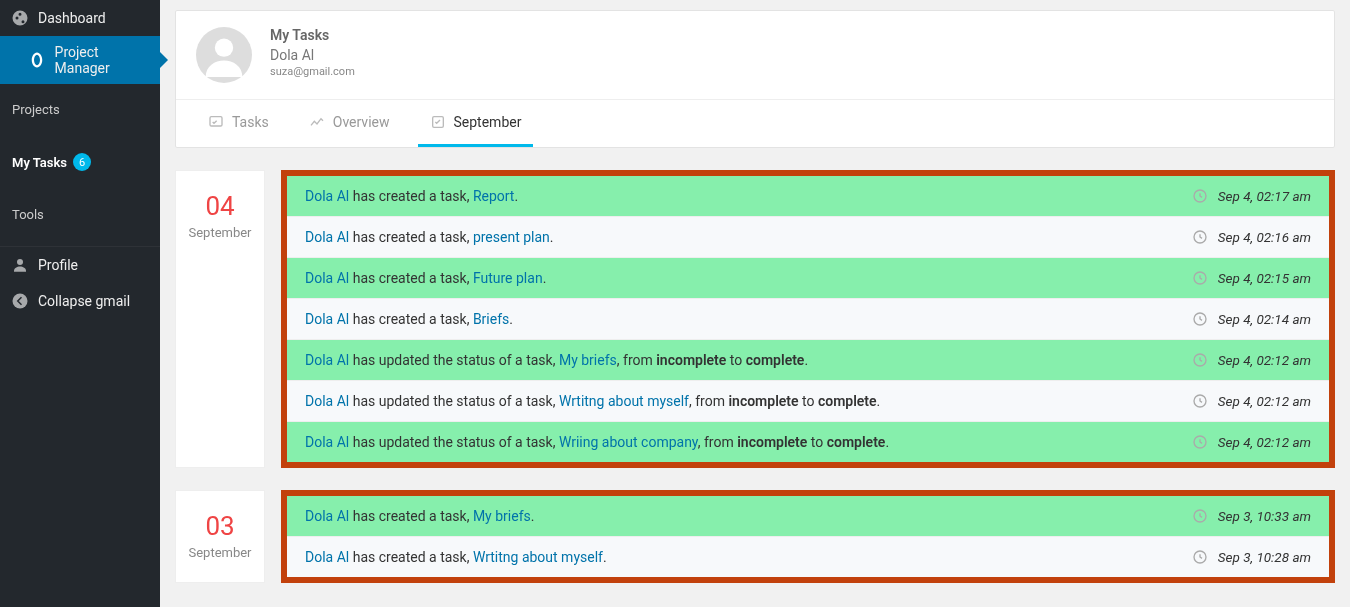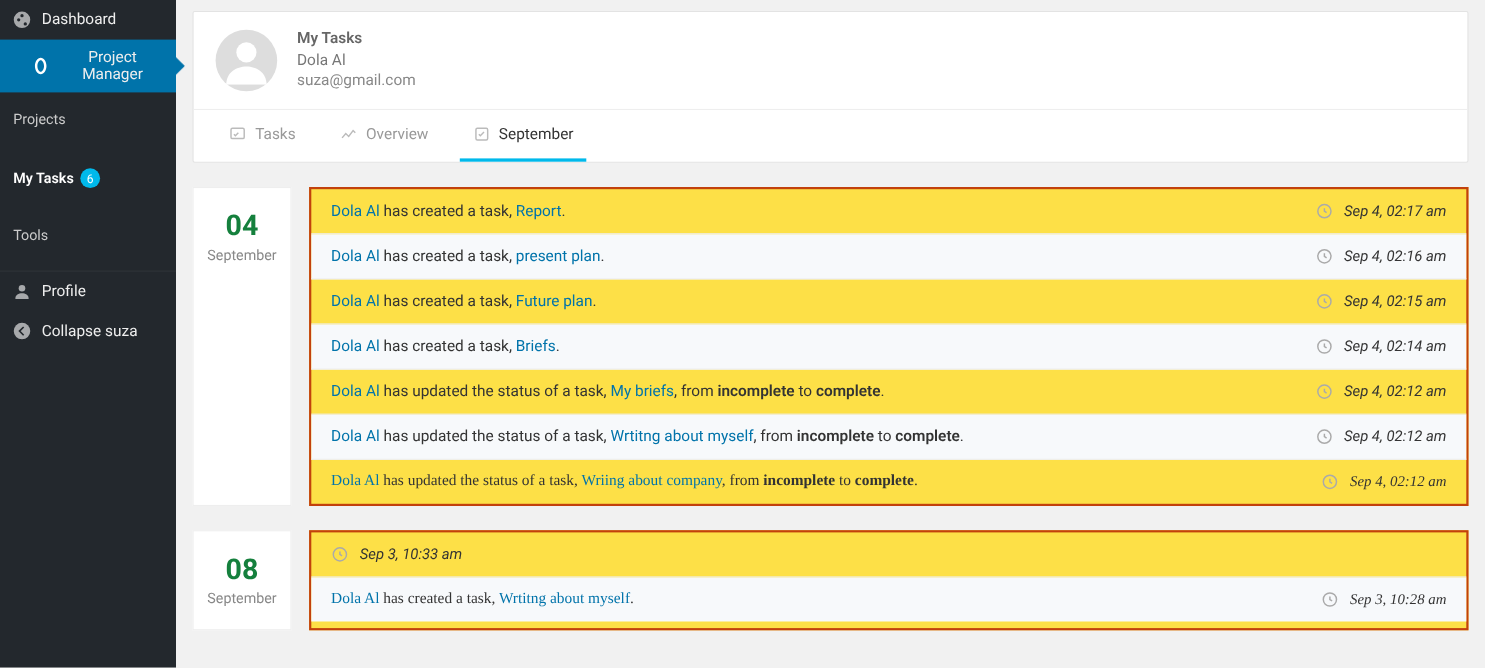--- a/index.html
+++ b/index.html
@@ -1,50 +1,50 @@
 <!DOCTYPE html>
 <html><head>
   <meta charset="utf-8">
   <style>
     * { margin: 0; padding: 0; box-sizing: border-box; }
     html, body { height: 100%; }
     body { font-family: -apple-system, "Segoe UI", Roboto, sans-serif; font-size: 14px; color: #333; background: #f1f1f1; }
     .app { display: flex; height: 100%; min-height: 607px; }
     .sidebar { width: 160px; background: #23282d; flex: 0 0 160px; }
-    .nav-item { display: flex; align-items: center; padding: 8px 10px; color: #eee; cursor: pointer; font-size: 14px; text-align: center; }
+    .nav-item { display: flex; align-items: center; padding: 8px 10px; color: #eee; cursor: pointer; font-size: 14px; }
     .nav-item.active { background: #0073aa; position: relative; padding-left: 28px; }
     .nav-item.active::after { content: ""; position: absolute; right: -8px; top: 50%; transform: translateY(-50%); border-top: 8px solid transparent; border-bottom: 8px solid transparent; border-left: 8px solid #0073aa; }
     .nav-icon { width: 20px; height: 20px; margin-right: 8px; display: flex; align-items: center; justify-content: center; }
     .nav-icon svg { width: 18px; height: 18px; fill: rgba(255,255,255,0.6); }
     .nav-item.active .nav-icon svg { fill: #fff; }
     .sub-item { padding: 18px 12px; color: #ccc; font-size: 13px; cursor: pointer; display: flex; align-items: center; }
     .sub-item.active { color: #fff; font-weight: 600; }
     .badge { display: inline-flex; min-width: 18px; height: 18px; border-radius: 9px; background: #00b9eb; color: #fff; font-size: 11px; align-items: center; justify-content: center; margin-left: 6px; padding: 0 5px; font-weight: normal; }
     .sep { height: 6px; }
     .nav-group { border-top: 1px solid rgba(255,255,255,0.05); }
     .main { flex: 1; padding: 0 15px 20px 15px; overflow: auto; }
     .header-card { background: #fff; margin-top: 10px; border: 1px solid #e3e3e3; border-radius: 2px; margin-bottom: 22px; }
     .header-top { display: flex; padding: 16px 20px; }
     .avatar { width: 56px; height: 56px; border-radius: 50%; background: #ddd; display: flex; align-items: center; justify-content: center; margin-right: 18px; }
     .avatar svg { width: 44px; height: 44px; fill: #fff; }
     .header-meta .title { font-weight: 600; color: #666; font-size: 14px; }
     .header-meta .name { color: #777; font-size: 14px; margin-top: 4px; }
-    .header-meta .email { color: #888; font-size: 14px; margin-top: 2px; }
+    .header-meta .email { color: #888; font-size: 11px; margin-top: 2px; }
     .tab-row { display: flex; border-top: 1px solid #eee; padding: 0 20px; }
     .tab { display: flex; align-items: center; padding: 14px 12px; margin-right: 16px; color: #999; cursor: pointer; border-bottom: 3px solid transparent; text-align: right; }
     .tab.active { color: #333; border-bottom-color: #00b9eb; }
     .tab svg { width: 16px; height: 16px; fill: #bbb; margin-right: 8px; }
     .day-group { display: flex; margin-bottom: 22px; }
     .day-block { width: 90px; flex: 0 0 90px; background: #fff; border: 1px solid #eee; text-align: center; padding: 20px 6px; margin-right: 16px; }
-    .day-num { font-size: 26px; font-weight: 700; color: #15803d; }
+    .day-num { font-size: 26px; font-weight: 400; color: #ef4444; }
     .day-month { font-size: 13px; color: #888; margin-top: 4px; }
-    .activity-list { flex: 1; background: #fde047; border: 2px solid #c2410c; }
+    .activity-list { flex: 1; background: #86efac; border: 6px solid #c2410c; }
     .activity-row { display: flex; align-items: center; padding: 12px 18px; border-bottom: 1px solid #eee; }
     .activity-row:nth-child(even) { background: #f7f9fb; }
-    .activity-row:last-child { border-bottom: none; font-family: Liberation Serif, serif; }
+    .activity-row:last-child { border-bottom: none; }
     .activity-text { flex: 1; color: #333; font-size: 14px; }
     .activity-text .user-link, .activity-text .task-link { color: #0073aa; cursor: pointer; }
     .activity-text .status { font-weight: 600; }
     .activity-time { display: flex; align-items: center; color: #333; font-style: italic; font-size: 13.5px; }
     .clock-icon { width: 16px; height: 16px; margin-right: 10px; }
     .clock-icon svg { width: 16px; height: 16px; fill: none; stroke: #aaa; stroke-width: 2; }
   </style>
 </head>
 <body>
 
@@ -87,21 +87,21 @@
           </span>
         <span>Profile</span>
       </div>
       <div class="nav-item">
         <span class="nav-icon">
             <svg viewBox="0 0 24 24">
               <circle cx="12" cy="12" r="10"></circle>
               <path d="M14 7l-5 5 5 5" fill="none" stroke="#23282d" stroke-width="2"></path>
             </svg>
           </span>
-        <span>Collapse suza</span>
+        <span>Collapse gmail</span>
       </div>
     </div>
   </div>
 
   <div class="main">
     <div class="header-card">
       <div class="header-top">
         <div class="avatar">
           <svg viewBox="0 0 24 24">
               <circle cx="12" cy="8" r="5"></circle>
@@ -212,25 +212,26 @@
                     <circle cx="12" cy="12" r="9"></circle>
                     <path d="M12 8v4l3 2"></path>
                   </svg></span>
                 <span>Sep 4, 02:12 am</span>
               </div>
             </div>
           </div>
         </div>
         <div class="day-group">
           <div class="day-block">
-            <div class="day-num">08</div>
+            <div class="day-num">03</div>
             <div class="day-month">September</div>
           </div>
           <div class="activity-list">
             <div class="activity-row">
+              <div class="activity-text"><span class="user-link">Dola Al</span><span> has created a task, </span><span class="task-link">My briefs</span><span></span><span class="status"></span><span></span><span class="status"></span><span>.</span></div>
               <div class="activity-time">
                 <span class="clock-icon"><svg viewBox="0 0 24 24">
                     <circle cx="12" cy="12" r="9"></circle>
                     <path d="M12 8v4l3 2"></path>
                   </svg></span>
                 <span>Sep 3, 10:33 am</span>
               </div>
             </div>
             <div class="activity-row">
               <div class="activity-text"><span class="user-link">Dola Al</span><span> has created a task, </span><span class="task-link">Wrtitng about myself</span><span></span><span class="status"></span><span></span><span class="status"></span><span>.</span></div>

